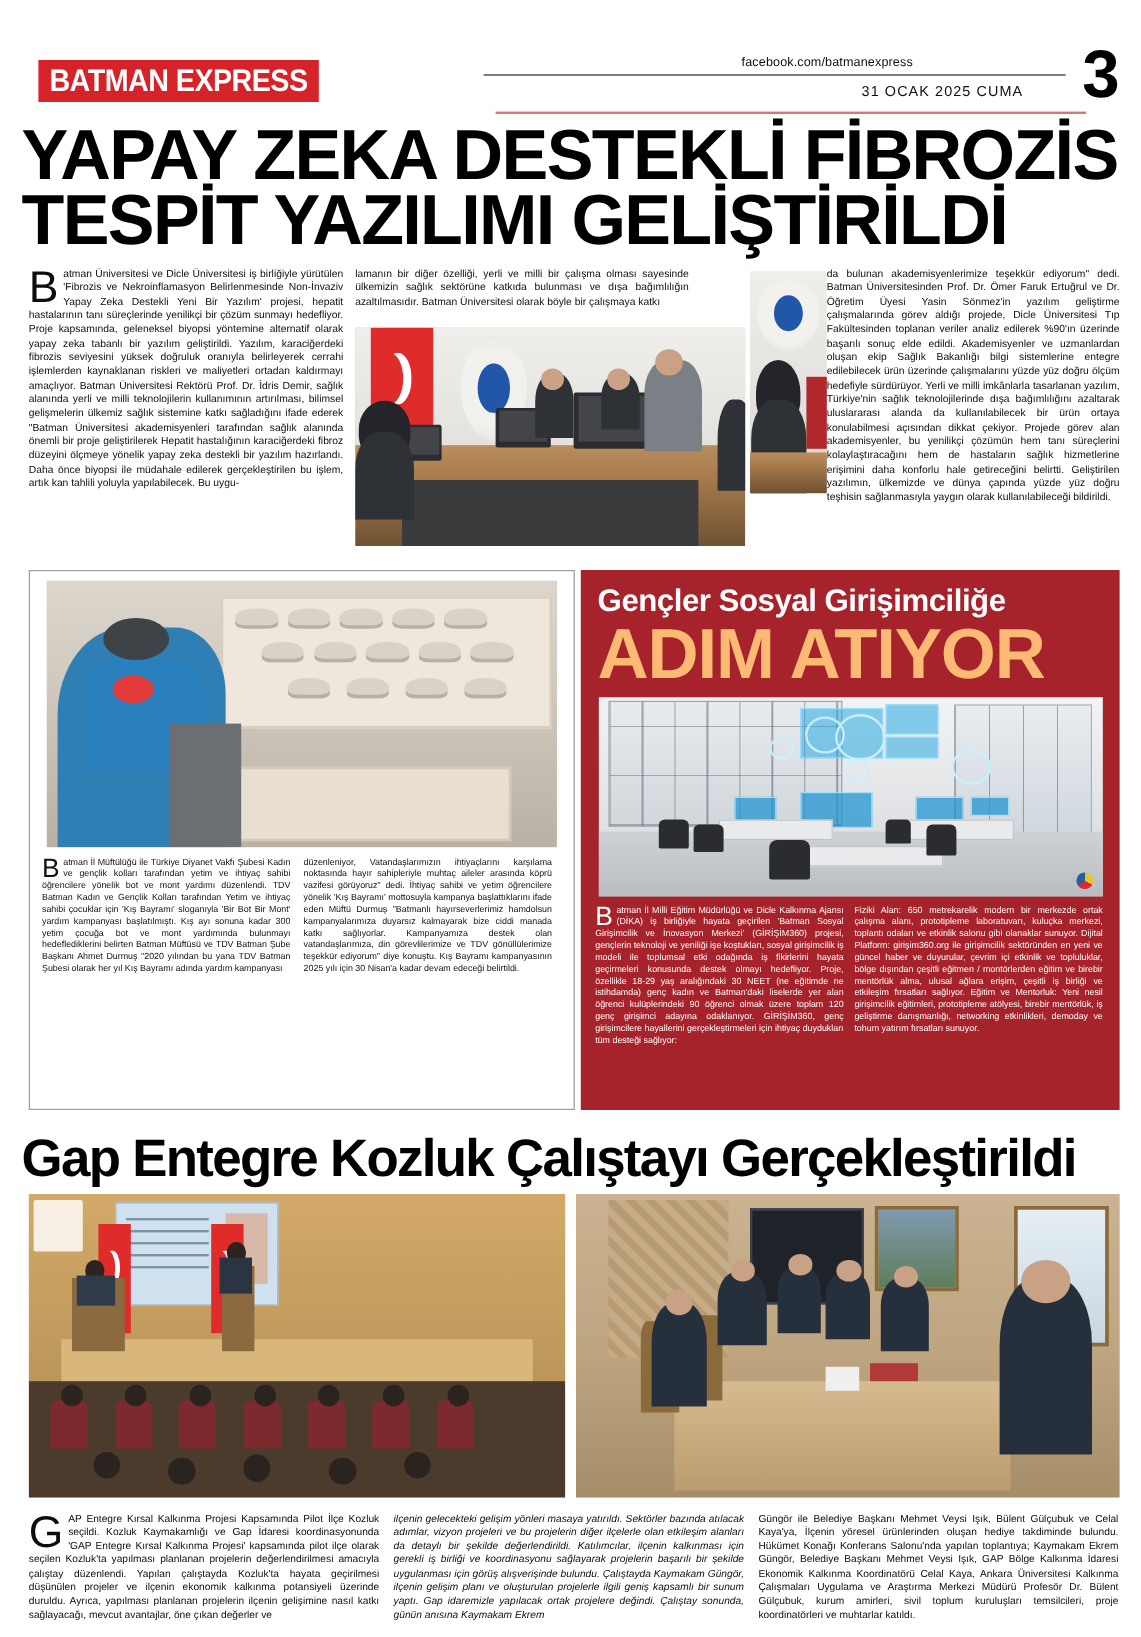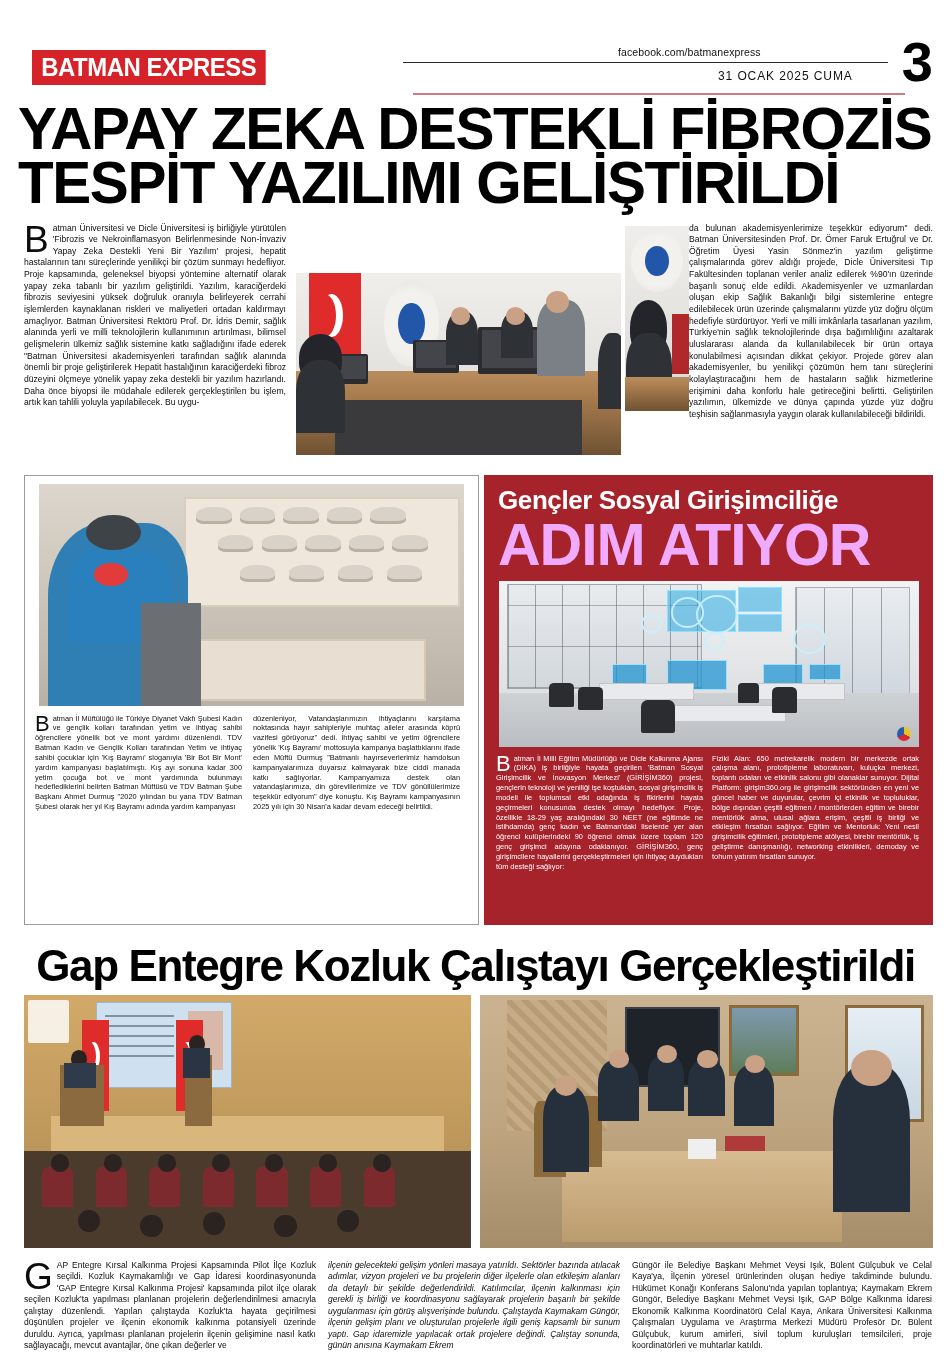--- a/index.html
+++ b/index.html
@@ -196,21 +196,21 @@
     color: #000;
   }
   .kicker-right {
     color: #fff;
     font-size: 26px;
     font-weight: bold;
     letter-spacing: -0.4px;
     margin: 10px 0 0 14px;
   }
   .title-right {
-    color: #f0abfc;
+    color: #fdba74;
     font-size: 59px;
     font-weight: bold;
     letter-spacing: -1px;
     line-height: 1;
     margin: 0px 0 0 14px;
   }
   .photo-left {
     margin: 8px auto 0 auto;
     width: 425px;
     height: 222px;
@@ -261,21 +261,20 @@
     font-weight: normal;
   }
 
   
   .bottom-head {
     margin: 14px 18px 0 18px;
     font-weight: bold;
     font-size: 44px;
     letter-spacing: -1.4px;
     line-height: 1;
-    text-align: center;
     color: #000;
     white-space: nowrap;
   }
   .bottom-photos {
     margin: 7px 18px 0 18px;
     position: relative;
     height: 255px;
   }
   .bp1 {
     position:absolute; left:6px; top:0; width:447px; height:253px;
@@ -390,20 +389,21 @@
   </div>
 
   <div class="main-head">
     <div>YAPAY ZEKA DESTEKLİ FİBROZİS</div>
     <div>TESPİT YAZILIMI GELİŞTİRİLDİ</div>
   </div>
 
   <div class="art1">
     <div class="col c1 dropcap">Batman Üniversitesi ve Dicle Üniversitesi iş birliğiyle yürütülen 'Fibrozis ve Nekroinflamasyon Belirlenmesinde Non-İnvaziv Yapay Zeka Destekli Yeni Bir Yazılım' projesi, hepatit hastalarının tanı süreçlerinde yenilikçi bir çözüm sunmayı hedefliyor. Proje kapsamında, geleneksel biyopsi yöntemine alternatif olarak yapay zeka tabanlı bir yazılım geliştirildi. Yazılım, karaciğerdeki fibrozis seviyesini yüksek doğruluk oranıyla belirleyerek cerrahi işlemlerden kaynaklanan riskleri ve maliyetleri ortadan kaldırmayı amaçlıyor. Batman Üniversitesi Rektörü Prof. Dr. İdris Demir, sağlık alanında yerli ve milli teknolojilerin kullanımının artırılması, bilimsel gelişmelerin ülkemiz sağlık sistemine katkı sağladığını ifade ederek "Batman Üniversitesi akademisyenleri tarafından sağlık alanında önemli bir proje geliştirilerek Hepatit hastalığının karaciğerdeki fibroz düzeyini ölçmeye yönelik yapay zeka destekli bir yazılım hazırlandı. Daha önce biyopsi ile müdahale edilerek gerçekleştirilen bu işlem, artık kan tahlili yoluyla yapılabilecek. Bu uygu-</div>
 
+    <div class="col c2">lamanın bir diğer özelliği, yerli ve milli bir çalışma olması sayesinde ülkemizin sağlık sektörüne katkıda bulunması ve dışa bağımlılığın azaltılmasıdır. Batman Üniversitesi olarak böyle bir çalışmaya katkı</div>
 
     <div class="art1-photo">
       <div class="scene">
         <div class="s-wall"></div>
         <div class="s-flag"></div>
         <div class="s-logo"></div>
         <div class="s-desk"></div>
         <div class="s-desk2"></div>
         <div class="s-mon" style="left:56%;top:30%;width:22%;height:26%;"></div>
         <div class="s-mon" style="left:36%;top:37%;width:14%;height:18%;"></div>

